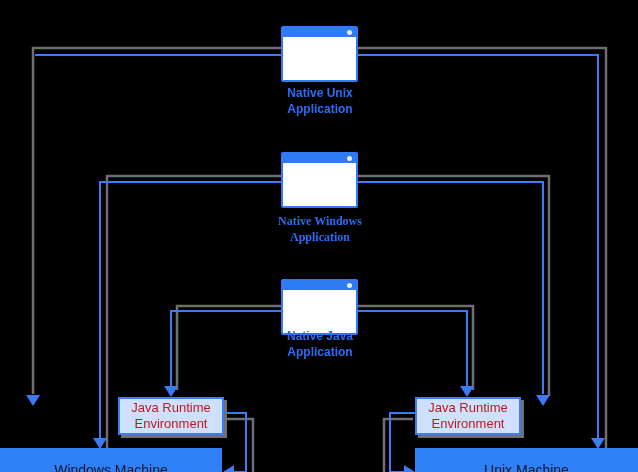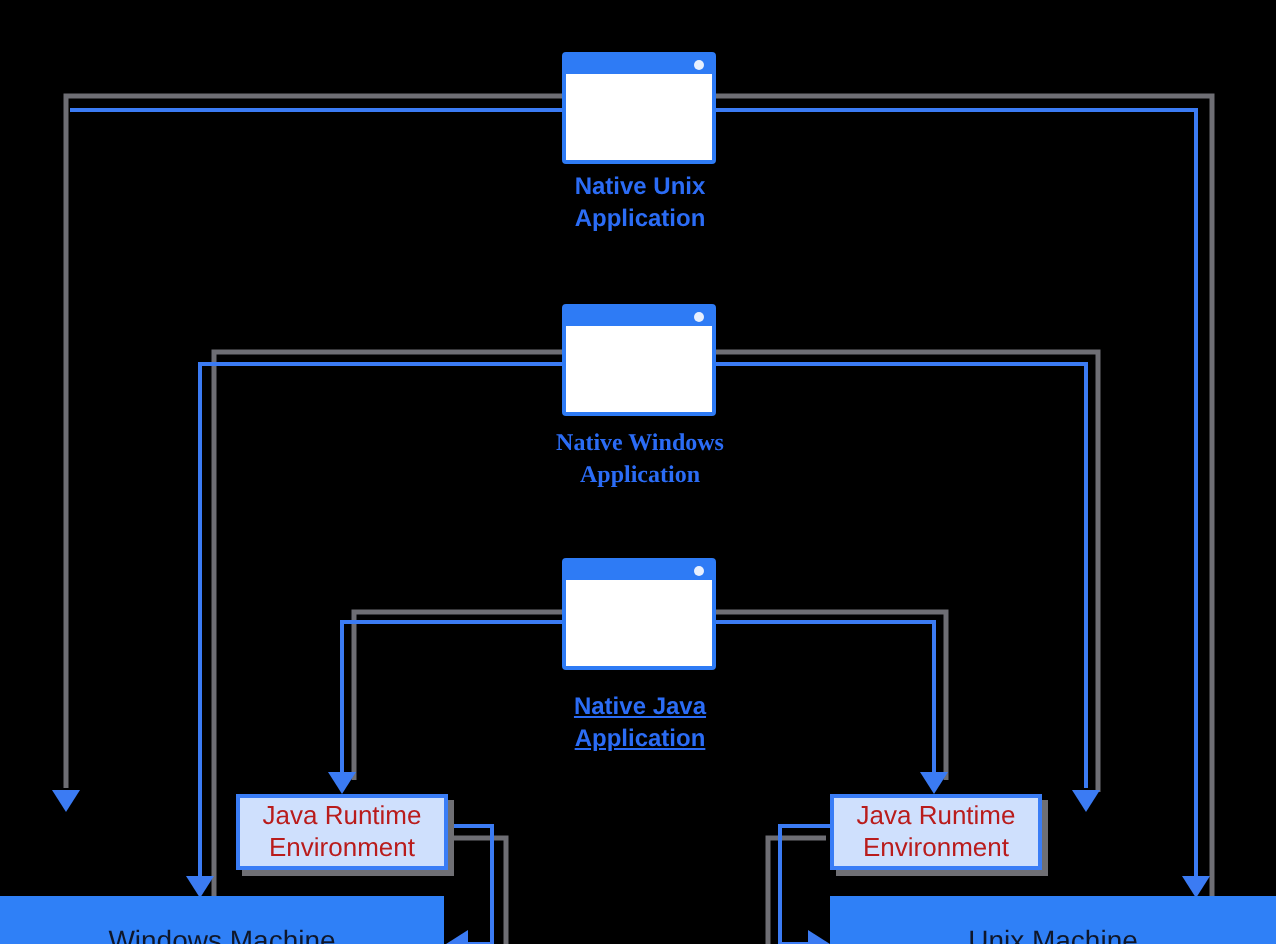--- a/index.html
+++ b/index.html
@@ -109,21 +109,21 @@
       <span class="dot"></span>
     </div>
   </div>
   <div class="app-label" style="left:265px; top:189px;font-family:Liberation Serif, serif;">Native Windows Application</div>
 
   <div class="app-node" style="left:281px; top:255px;">
     <div class="titlebar">
       <span class="dot"></span>
     </div>
   </div>
-  <div class="app-label" style="left:265px; top:321px;text-decoration:underline;">Native Java Application</div>
+  <div class="app-label" style="left:265px; top:304px;">Native Java Application</div>
 
   <div class="jre-box" style="left:118px; top:373px;">Java Runtime Environment</div>
   <div class="jre-box" style="left:415px; top:373px;">Java Runtime Environment</div>
 
   <div class="machine-bar" style="left:0; width:222px;">Windows Machine</div>
   <div class="machine-bar" style="left:415px; width:223px;">Unix Machine</div>
 
 </div>
 
 </body></html>

